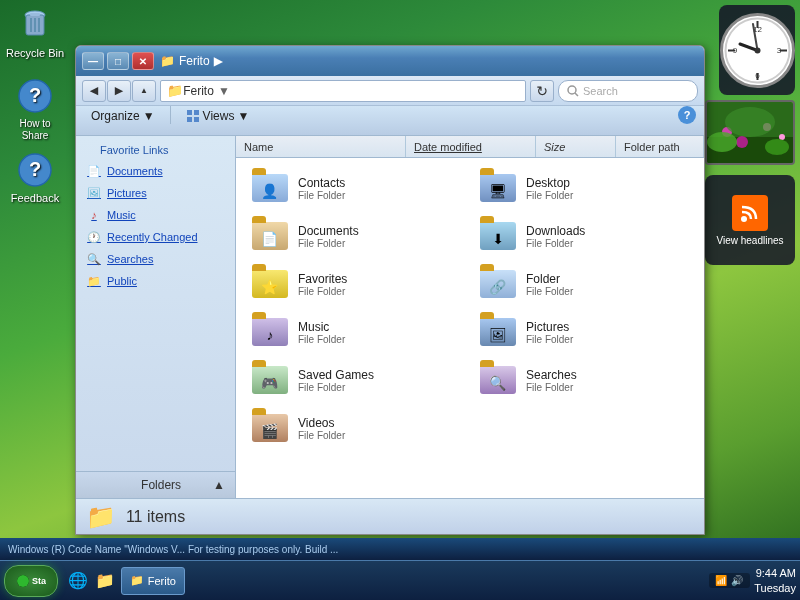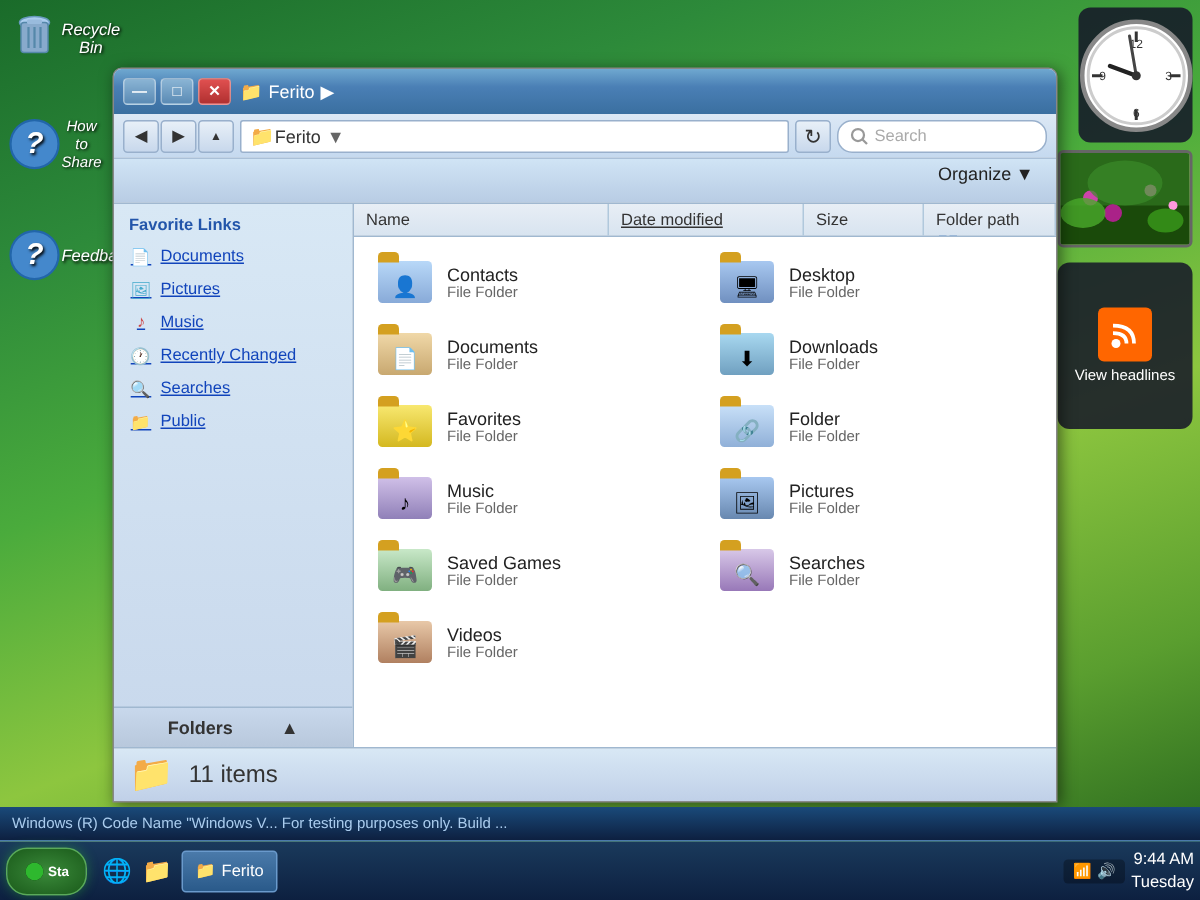--- a/index.html
+++ b/index.html
@@ -10,28 +10,28 @@
       font-family: 'Segoe UI', Tahoma, sans-serif;
       font-size: 12px;
       background: linear-gradient(160deg, #1a6b2a 0%, #2d8a3a 20%, #4aab3c 40%, #8dc63f 60%, #5a9e2f 80%, #1e5c1a 100%);
       position: relative;
     }
 
     
     .desktop-icon {
       position: absolute;
       display: flex;
+      flex-direction: column;
       align-items: center;
       width: 60px;
       cursor: pointer;
       color: white;
       text-align: center;
       text-shadow: 1px 1px 2px black;
       font-size: 11px;
-      font-style: italic;
     }
     .desktop-icon .icon-img {
       width: 40px;
       height: 40px;
       margin-bottom: 2px;
       display: flex;
       align-items: center;
       justify-content: center;
     }
 
@@ -72,21 +72,21 @@
       border-radius: 4px;
       overflow: hidden;
     }
 
     
     .rss-widget {
       position: absolute;
       top: 175px;
       right: 5px;
       width: 90px;
-      height: 111px;
+      height: 90px;
       background: rgba(20,20,40,0.85);
       border-radius: 8px;
       display: flex;
       flex-direction: column;
       align-items: center;
       justify-content: center;
       color: white;
       font-size: 10px;
       text-align: center;
     }
@@ -217,26 +217,25 @@
       gap: 4px;
       font-size: 11px;
       color: #999;
     }
 
     
     .toolbar {
       height: 30px;
       background: linear-gradient(to bottom, #d0e4f5, #b8cce4);
       display: flex;
-      align-items: flex-end;
+      align-items: flex-start;
       padding: 0 8px;
       gap: 8px;
       flex-shrink: 0;
       border-bottom: 1px solid #a0b8d0;
-      flex-direction: column;
     }
     .toolbar-btn {
       display: flex;
       align-items: center;
       gap: 3px;
       padding: 2px 6px;
       border-radius: 3px;
       cursor: pointer;
       font-size: 12px;
       color: #222;
@@ -272,38 +271,38 @@
       font-size: 11px;
       color: #333;
       border-right: 1px solid #b0c8dc;
       height: 100%;
       display: flex;
       align-items: center;
       cursor: pointer;
     }
     .col-header.name { width: 170px; }
     .col-header.date { width: 130px; text-decoration: underline; }
-    .col-header.size { width: 80px; }
+    .col-header.size { width: 80px; font-style: italic; }
     .col-header.path { flex: 1; }
 
     
     .sidebar {
       width: 160px;
       background: linear-gradient(to bottom, #d8e8f5, #c8d8ec);
       border-right: 1px solid #a0b8d0;
       flex-shrink: 0;
       display: flex;
       flex-direction: column;
       overflow-y: auto;
     }
     .sidebar-section-title {
       font-size: 11px;
-      font-weight: bold;
+      font-weight: normal;
       color: #2255aa;
-      padding: 8px 10px 4px;
+      padding: 8px 24px 4px;
     }
     .sidebar-item {
       display: flex;
       align-items: center;
       gap: 5px;
       padding: 3px 10px;
       cursor: pointer;
       color: #1144bb;
       font-size: 11px;
       text-decoration: underline;
@@ -381,27 +380,27 @@
     .status-text { font-size: 16px; color: #333; }
 
     
     .folders-section {
       margin-top: auto;
       border-top: 1px solid #a0b8d0;
     }
     .folders-header {
       display: flex;
       align-items: center;
-      justify-content: center;
+      justify-content: flex-end;
       padding: 6px 10px;
       cursor: pointer;
       background: linear-gradient(to bottom, #c8d8ec, #b8c8dc);
       font-size: 12px;
       color: #333;
-      font-weight: bold;
+      font-weight: normal;
       gap: 32px;
     }
 
     
     .taskbar {
       position: absolute;
       bottom: 0;
       left: 0;
       width: 800px;
       height: 40px;

